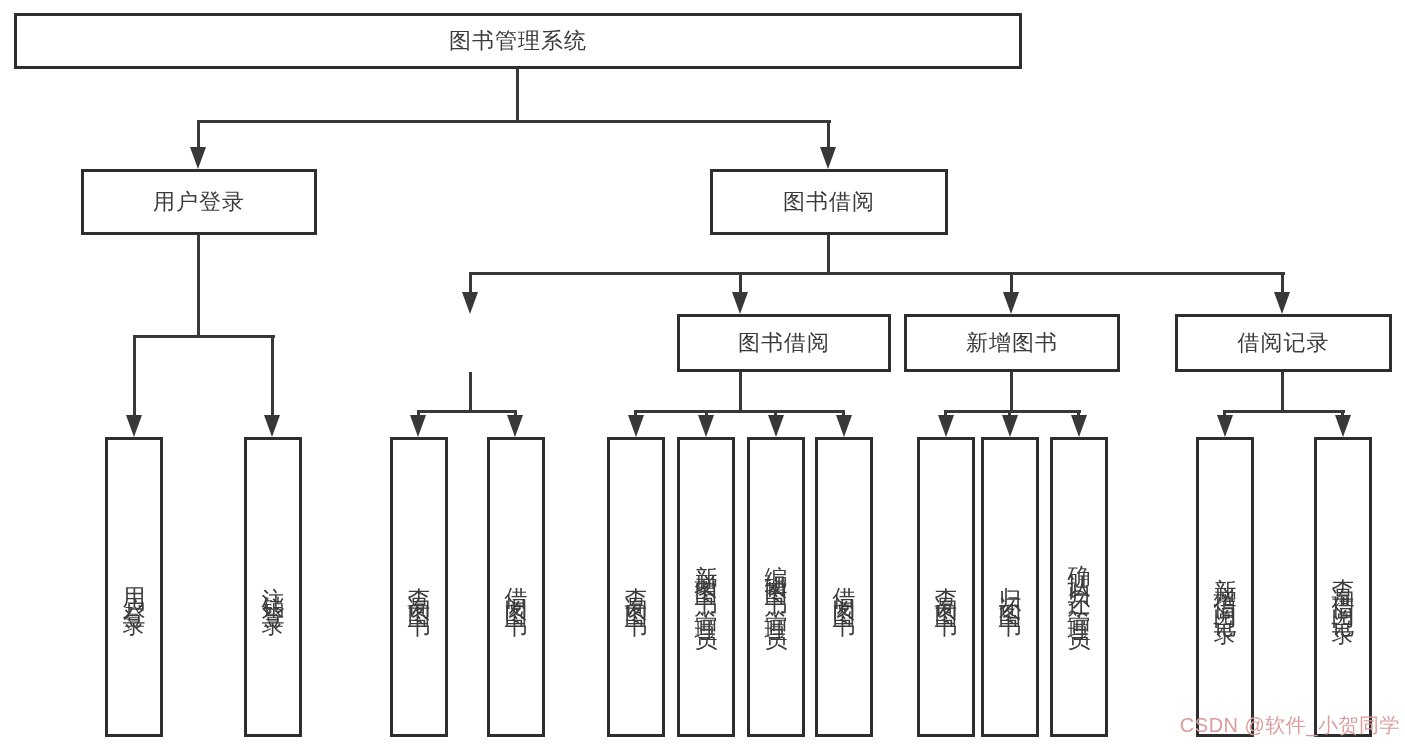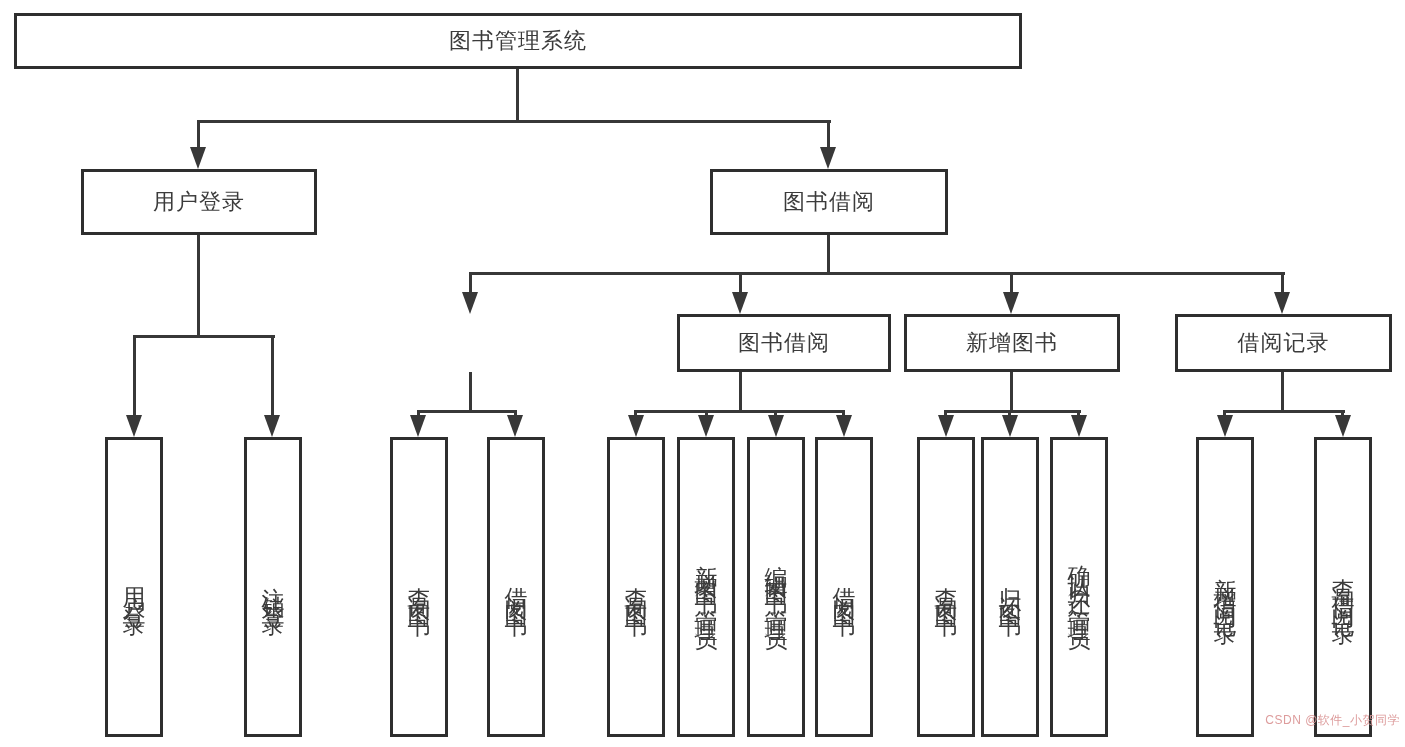--- a/index.html
+++ b/index.html
@@ -53,21 +53,21 @@
     width: 0; height: 0;
     border-left: 8px solid transparent;
     border-right: 8px solid transparent;
     border-top: 22px solid #383838;
     z-index: 1;
   }
   .watermark {
     position: absolute;
     top: 712px;
     right: 5px;
-    font-size: 12px;
+    font-size: 20px;
     color: #dd9c9c;
     z-index: 3;
     letter-spacing: 0.5px;
   }
 </style>
 </head>
 <body>
 
 <div class="canvas">
 

